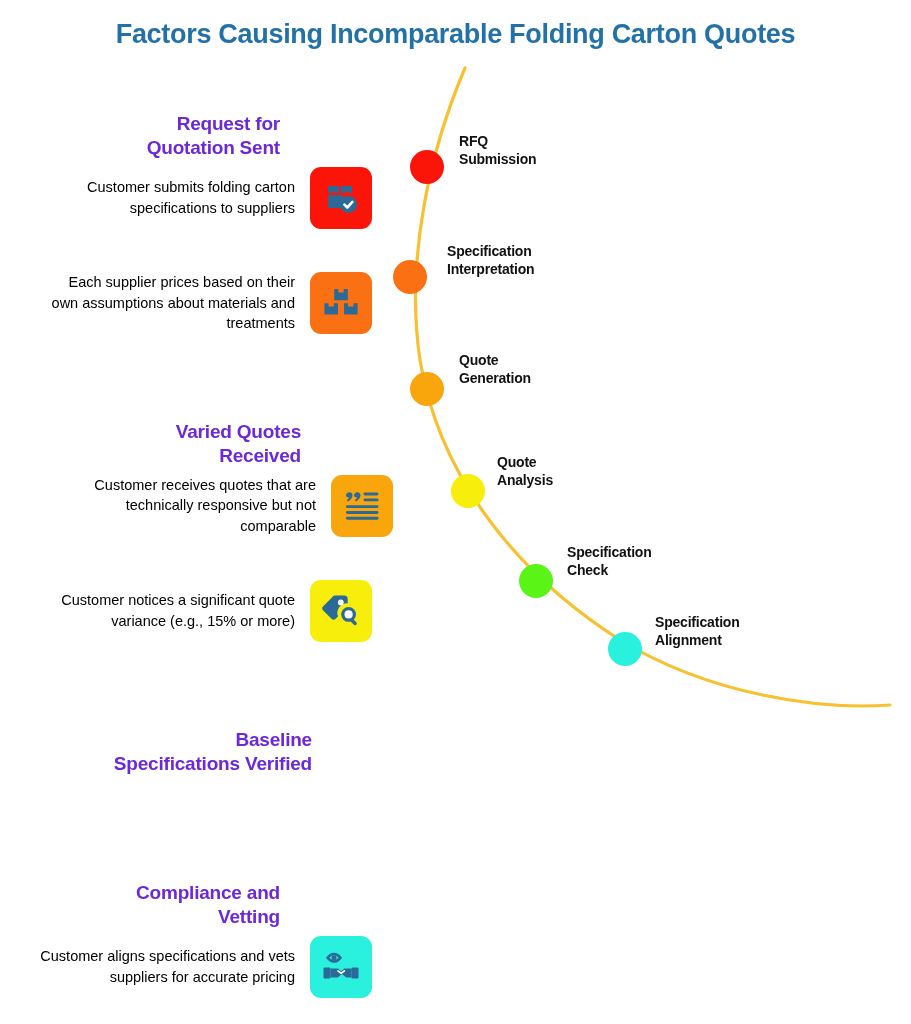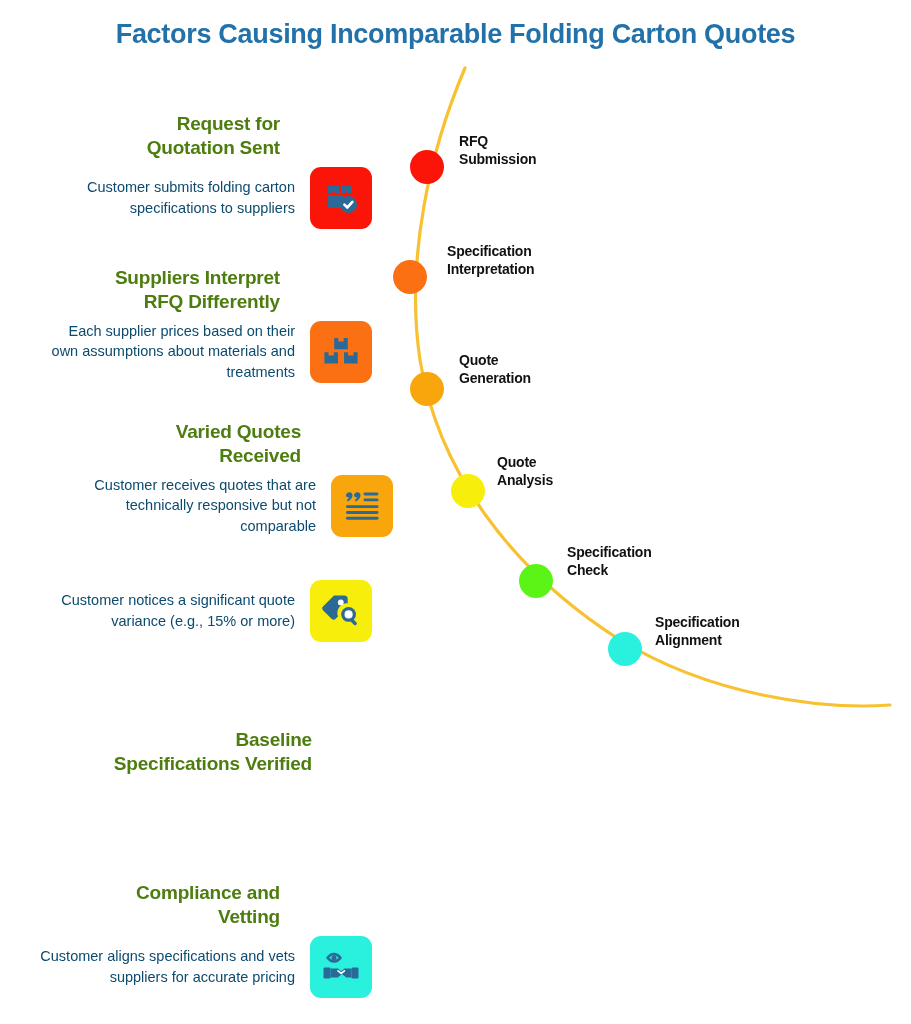--- a/index.html
+++ b/index.html
@@ -42,35 +42,35 @@
   
   .step-block {
     position: absolute;
     width: 372px;
     left: 0;
   }
   .step-heading {
     text-align: right;
     font-size: 19px;
     font-weight: bold;
-    color: #4d7c0f;
+    color: #6d28d9;
     line-height: 1.28;
     padding-right: 92px;
     letter-spacing: -0.2px;
   }
   .step-body-row {
     display: flex;
     align-items: center;
     justify-content: flex-end;
     margin-top: 6px;
   }
   .step-desc {
     text-align: right;
     font-size: 14.5px;
-    color: #0c4a6e;
+    color: #000000;
     line-height: 1.42;
     width: 255px;
     flex: 0 0 255px;
   }
   .icon-tile {
     flex: 0 0 auto;
     width: 62px;
     height: 62px;
     border-radius: 11px;
     margin-left: 15px;
@@ -123,22 +123,20 @@
         <path d="M20 8 h11 v7 h-4 l-1.6 -2.4 L24 15 h-4 z"></path>
         <path d="M7 17 h15 v13 H7 z"></path>
         <circle cx="27.5" cy="26.5" r="8.5"></circle>
       </g>
       <path d="M23.4 26.6 l2.9 2.9 l5.1 -5.6" fill="none" stroke="#ffffff" stroke-width="2.6" stroke-linecap="round" stroke-linejoin="round"></path>
     </svg>
           </div>
         </div>
       </div>
       <div class="step-block" style="top: 266px;">
-        <div class="step-heading" style="white-space: pre-line;">Suppliers Interpret
-RFQ Differently</div>
         <div class="step-body-row">
           <div class="step-desc">Each supplier prices based on their own assumptions about materials and treatments</div>
           <div class="icon-tile" style="background: rgb(251, 112, 18);">
     <svg width="40" height="40" viewBox="0 0 40 40">
       <g fill="#2b6a96">
         <path d="M13.2 6 h4.1 v3.4 h5.4 V6 h4.1 v11.2 H13.2 z"></path>
         <path d="M3.4 20.2 h4.1 v3.4 h5.4 v-3.4 h4.1 v11.2 H3.4 z"></path>
         <path d="M23 20.2 h4.1 v3.4 h5.4 v-3.4 h4.1 v11.2 H23 z"></path>
       </g>
     </svg>

